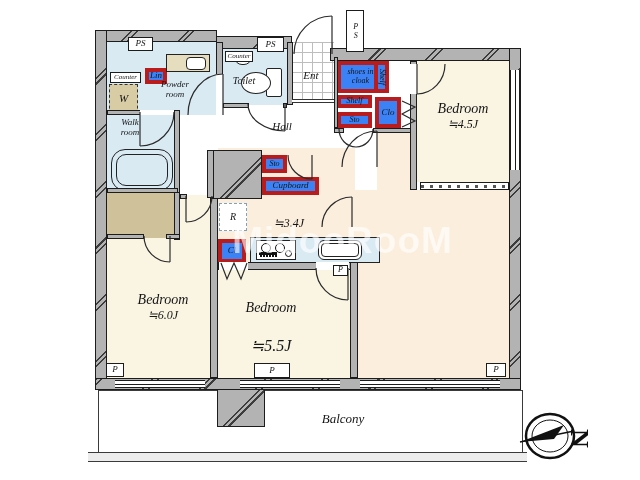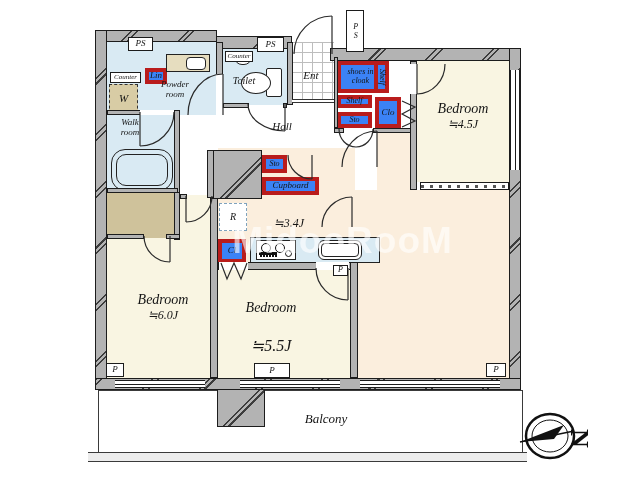--- a/index.html
+++ b/index.html
@@ -46,21 +46,21 @@
   .grayhatch{position:absolute;background-color:#b3b3b3;border:1px solid #1c1c1c;z-index:2;
     background-image:repeating-linear-gradient(315deg,transparent 0 24px,#3c3c3c 24px 25.5px,transparent 25.5px 28px,#3c3c3c 28px 29.5px,transparent 29.5px 44px);}
 </style>
 </head>
 <body>
 
 <div id="plan">
 
   <div class="balc" style="left:98px;top:390px;width:423px;height:62px;"></div>
   <div class="rail" style="left:88px;top:452px;width:439px;height:8px;"></div>
-  <div class="lbl" style="left:286px;top:412px;width:80px;font-size:13px;">Balcony</div>
+  <div class="lbl" style="left:303px;top:412px;width:80px;font-size:13px;">Balcony</div>
 
   <div class="abs blue" style="left:107px;top:42px;width:109px;height:73px;"></div>
   <div class="abs blue" style="left:107px;top:115px;width:71px;height:80px;"></div>
   <div class="abs blue" style="left:223px;top:49px;width:64px;height:56px;"></div>
   <div class="abs tile" style="left:292px;top:42px;width:42px;height:61px;"></div>
   <div class="abs opening" style="left:292px;top:99px;width:42px;height:4px;border-top:1px solid #333;border-bottom:1px solid #333;"></div>
   <div class="abs cream" style="left:417px;top:61px;width:92px;height:121px;"></div>
   <div class="abs peach" style="left:355px;top:190px;width:154px;height:188px;"></div>
   <div class="abs peach" style="left:377px;top:128px;width:40px;height:62px;"></div>
   <div class="abs peach" style="left:218px;top:148px;width:137px;height:121px;"></div>

